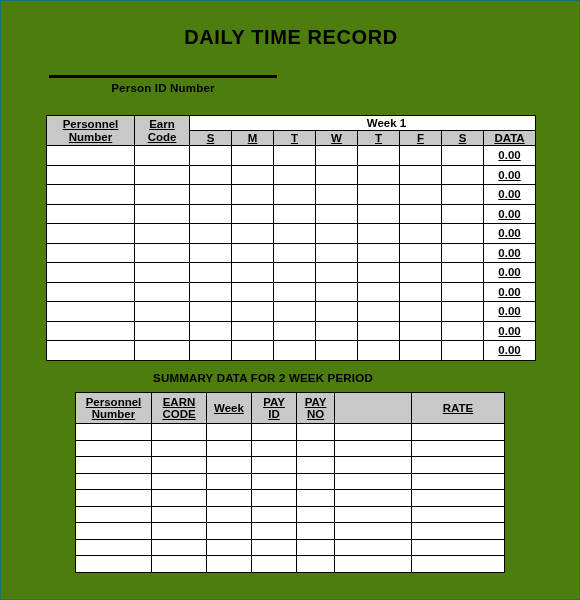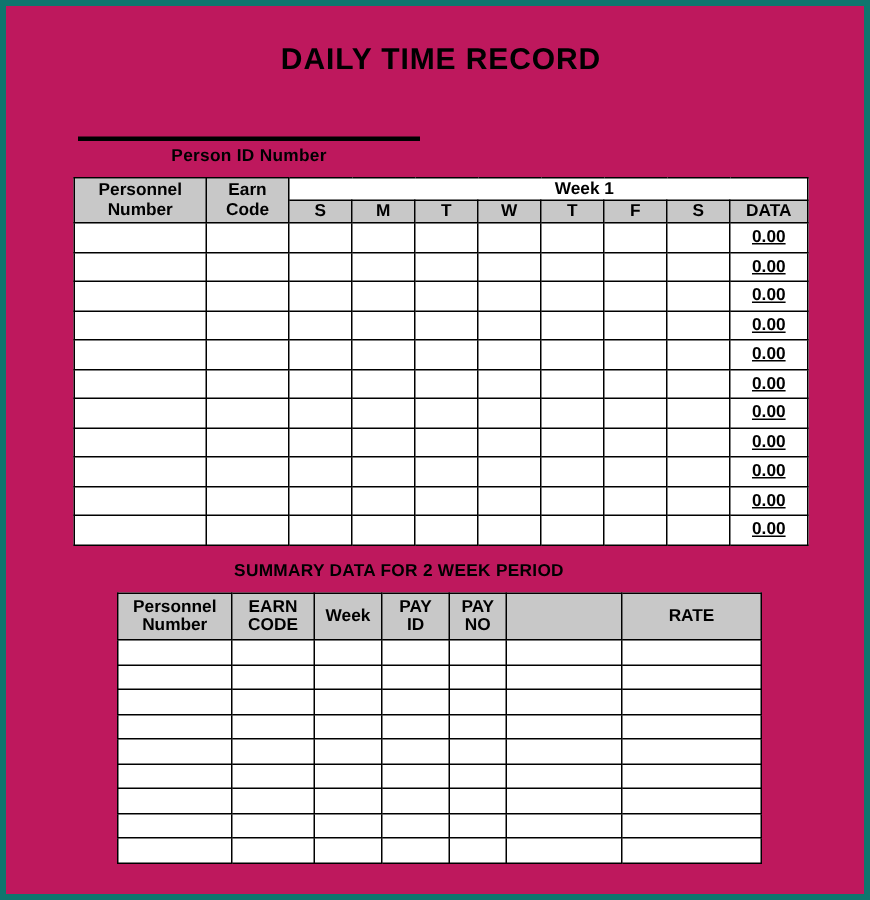--- a/index.html
+++ b/index.html
@@ -13,23 +13,23 @@
     font-family: "Liberation Sans", sans-serif;
     color: #000000;
     overflow: hidden;
     position: relative;
   }
   .page {
     position: absolute;
     left: 0; top: 0;
     width: 580px;
     height: 600px;
-    background: #be185d;
+    background: #4d7c0f;
     box-sizing: border-box;
-    border: 4px solid #0f766e;
+    border: 1px solid #0f766e;
   }
 
   
   .title {
     position: absolute;
     left: 0;
     top: 25px;
     width: 580px;
     text-align: center;
     font-size: 20px;
@@ -46,21 +46,21 @@
     border-top: 3px solid #000000;
     height: 0;
   }
   .sig-label {
     text-align: center;
     font-size: 11.5px;
     font-weight: bold;
     padding-top: 4px;
     letter-spacing: 0.2px;
   }
-  #sig-person { left: 48px; width: 228px; margin-top: 13px; }
+  #sig-person { left: 48px; width: 228px; }
   #sig-employee { left: 314px; width: 220px; }
 
   
   table.grid {
     border-collapse: collapse;
     table-layout: fixed;
     position: absolute;
     background: #ffffff;
   }
   table.grid td,
@@ -69,21 +69,21 @@
     padding: 0;
     margin: 0;
     font-size: 11.5px;
     font-weight: bold;
     text-align: center;
     vertical-align: middle;
     background: #ffffff;
     box-sizing: border-box;
     line-height: 1.05;
   }
-  table.grid th.hdr { background: #c8c8c8; }
+  table.grid th.hdr { background: #c8c8c8; text-decoration: underline; }
   table.grid th.hdr-white { background: #ffffff; padding-left: 48px; }
 
   
   #main-table {
     left: 45px;
     top: 114px;
     width: 489px;
   }
   #main-table th { height: 15px; }
   #main-table tr.data-row td { height: 19.5px; }

